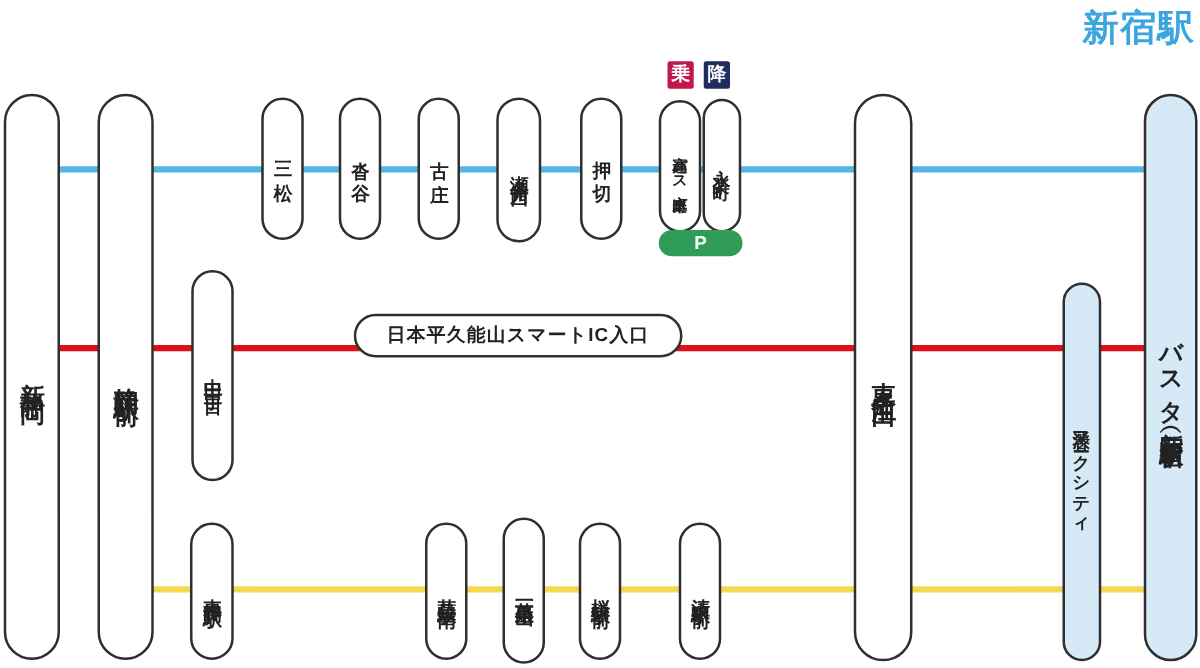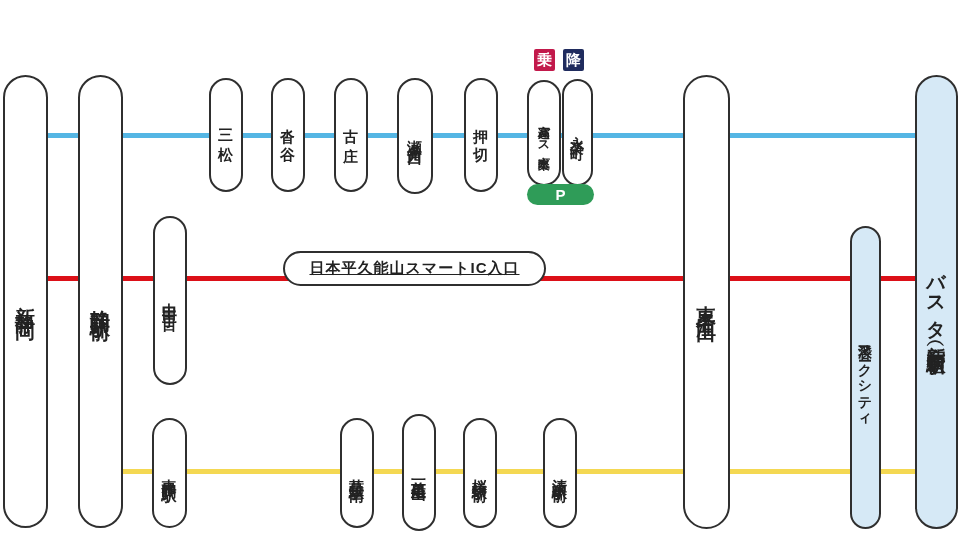--- a/index.html
+++ b/index.html
@@ -68,21 +68,21 @@
   </div>
 
   <div class="badge" style="left: 534px; top: 49px; background-color: rgb(194, 25, 75);">乗</div>
   <div class="badge" style="left: 563px; top: 49px; background-color: rgb(32, 44, 94);">降</div>
 
   <div class="parking" style="left: 527px; top: 184px; width: 67px; height: 21px; background-color: rgb(47, 156, 88);">P</div>
 
   <div class="pill" style="left:153px;top:216px;width:34px;height:169px;">
     <span class="v" style="font-size:15px;letter-spacing:4px;">中田三丁目</span>
   </div>
-  <div class="pill" style="left:283px;top:251px;width:263px;height:35px;text-decoration:underline;">
+  <div class="pill" style="left:283px;top:251px;width:263px;height:35px;">
     <span class="h" style="font-size:15px;">日本平久能山スマートIC入口</span>
   </div>
   <div class="pill" style="left:683px;top:75px;width:47px;height:454px;">
     <span class="v" style="font-size:20px;letter-spacing:6px;">東名江田</span>
   </div>
 
   <div class="pill" style="left:152px;top:418px;width:35px;height:110px;">
     <span class="v" style="font-size:15px;letter-spacing:3px;">東静岡駅</span>
   </div>
   <div class="pill" style="left:340px;top:418px;width:34px;height:110px;">
@@ -98,14 +98,15 @@
     <span class="v" style="font-size:15px;letter-spacing:3px;">清水駅前</span>
   </div>
 
   <div class="pill hl" style="left: 850px; top: 226px; width: 31px; height: 303px; background-color: rgb(214, 233, 246);">
     <span class="v" style="font-size:14px;letter-spacing:1px;">渋谷マークシティ</span>
   </div>
   <div class="pill hl" style="left: 915px; top: 75px; width: 43px; height: 454px; background-color: rgb(214, 233, 246);">
     <span class="v" style="font-size:19px;letter-spacing:2px;">バスタ新宿（新宿駅）</span>
   </div>
 
+  <div class="title" style="color: rgb(58, 165, 222);">新宿駅</div>
 
 </div>
 
 </body></html>

